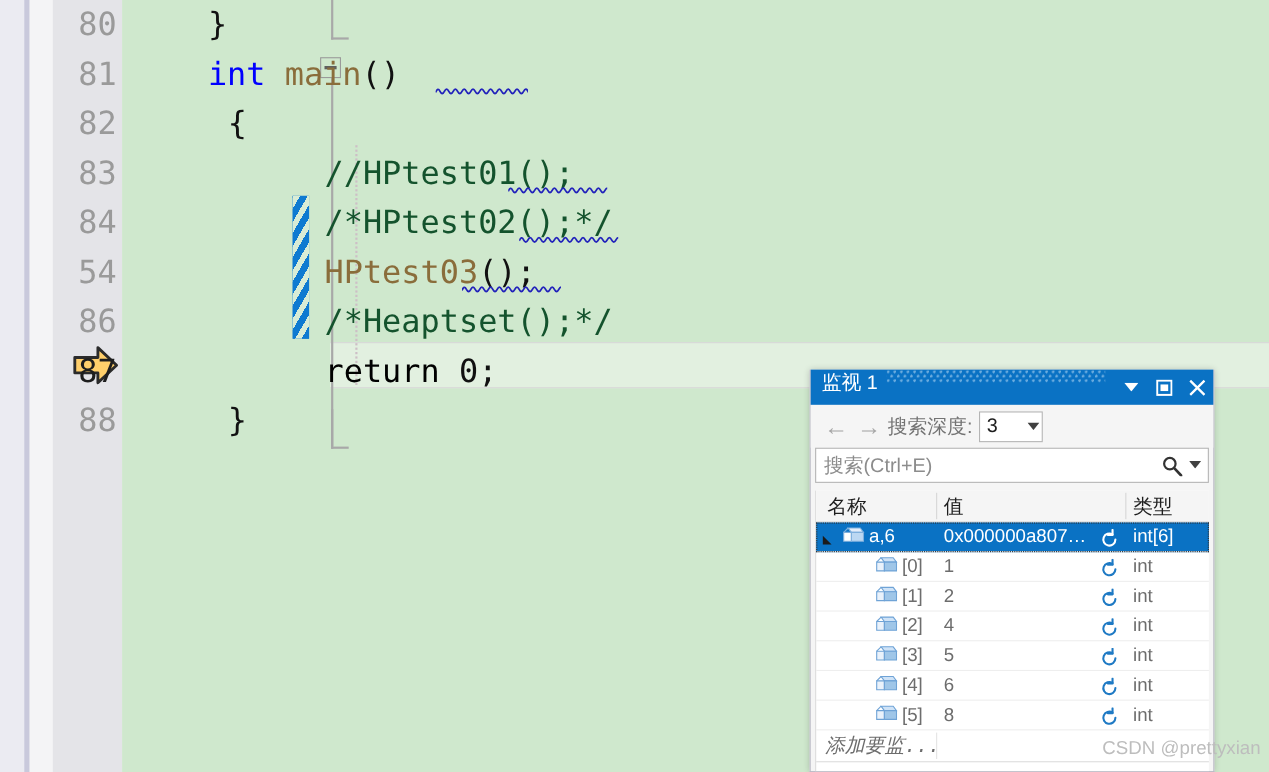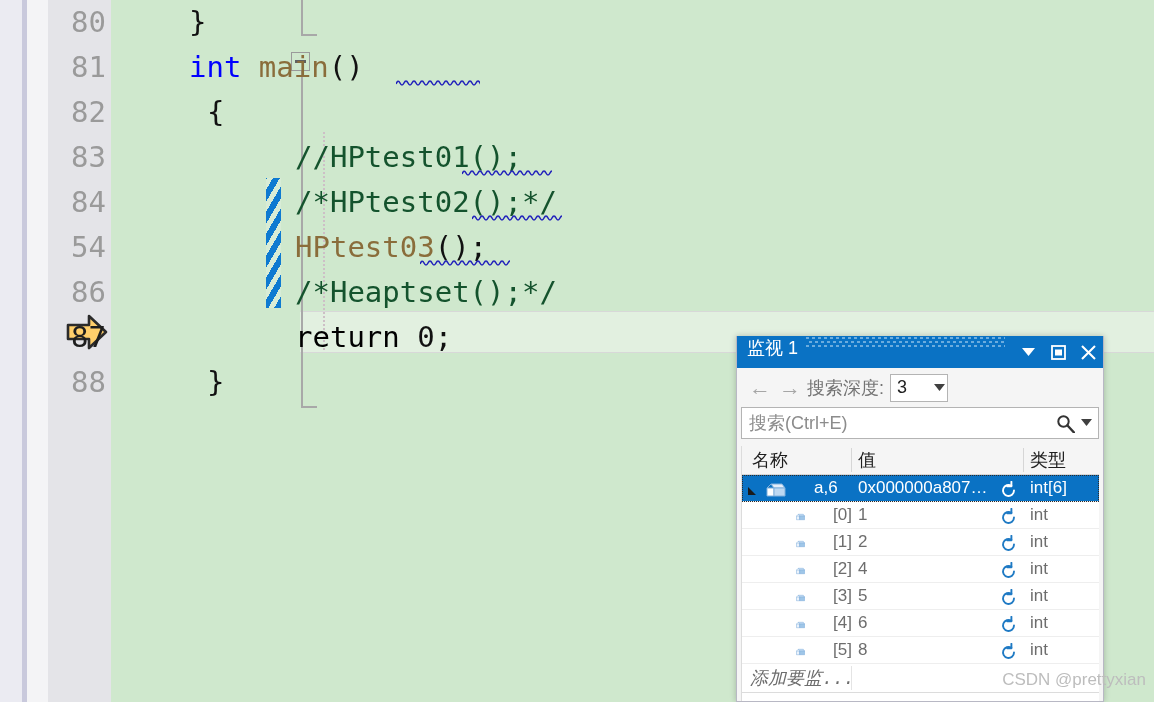--- a/index.html
+++ b/index.html
@@ -173,21 +173,21 @@
   .data-row{border-bottom:1px solid #eeeeee;font-size:17px;color:#6d6d6d;}
   .data-row.selected{
     background:#0a72c4;color:#ffffff;
     outline:1.5px dotted #2b2b2b;outline-offset:-1px;
   }
   .expander{
     position:absolute;left:-1px;top:0;width:22px;height:26px;
     display:flex;align-items:center;justify-content:center;
   }
   .cube{display:inline-block;vertical-align:middle;margin-right:4px;}
-  .namecell-inner{display:flex;align-items:flex-end;padding-left:14px;gap:24px;}
+  .namecell-inner{display:flex;align-items:flex-start;padding-left:14px;}
   .namecell-inner.child{padding-left:44px;}
   .refresh-icon{position:absolute;right:6px;top:3px;}
   .valtext{white-space:nowrap;overflow:hidden;}
 
   #add-watch-row{
     height:28px;display:flex;align-items:center;border-bottom:1px solid #dcdcdc;font-family:Liberation Mono, monospace;
   }
   #add-watch-row .col-name{
     font-style:italic;font-size:18px;color:#6d6d6d;white-space:nowrap;
     border-right:1px solid #e4e4e4;padding-left:8px;

